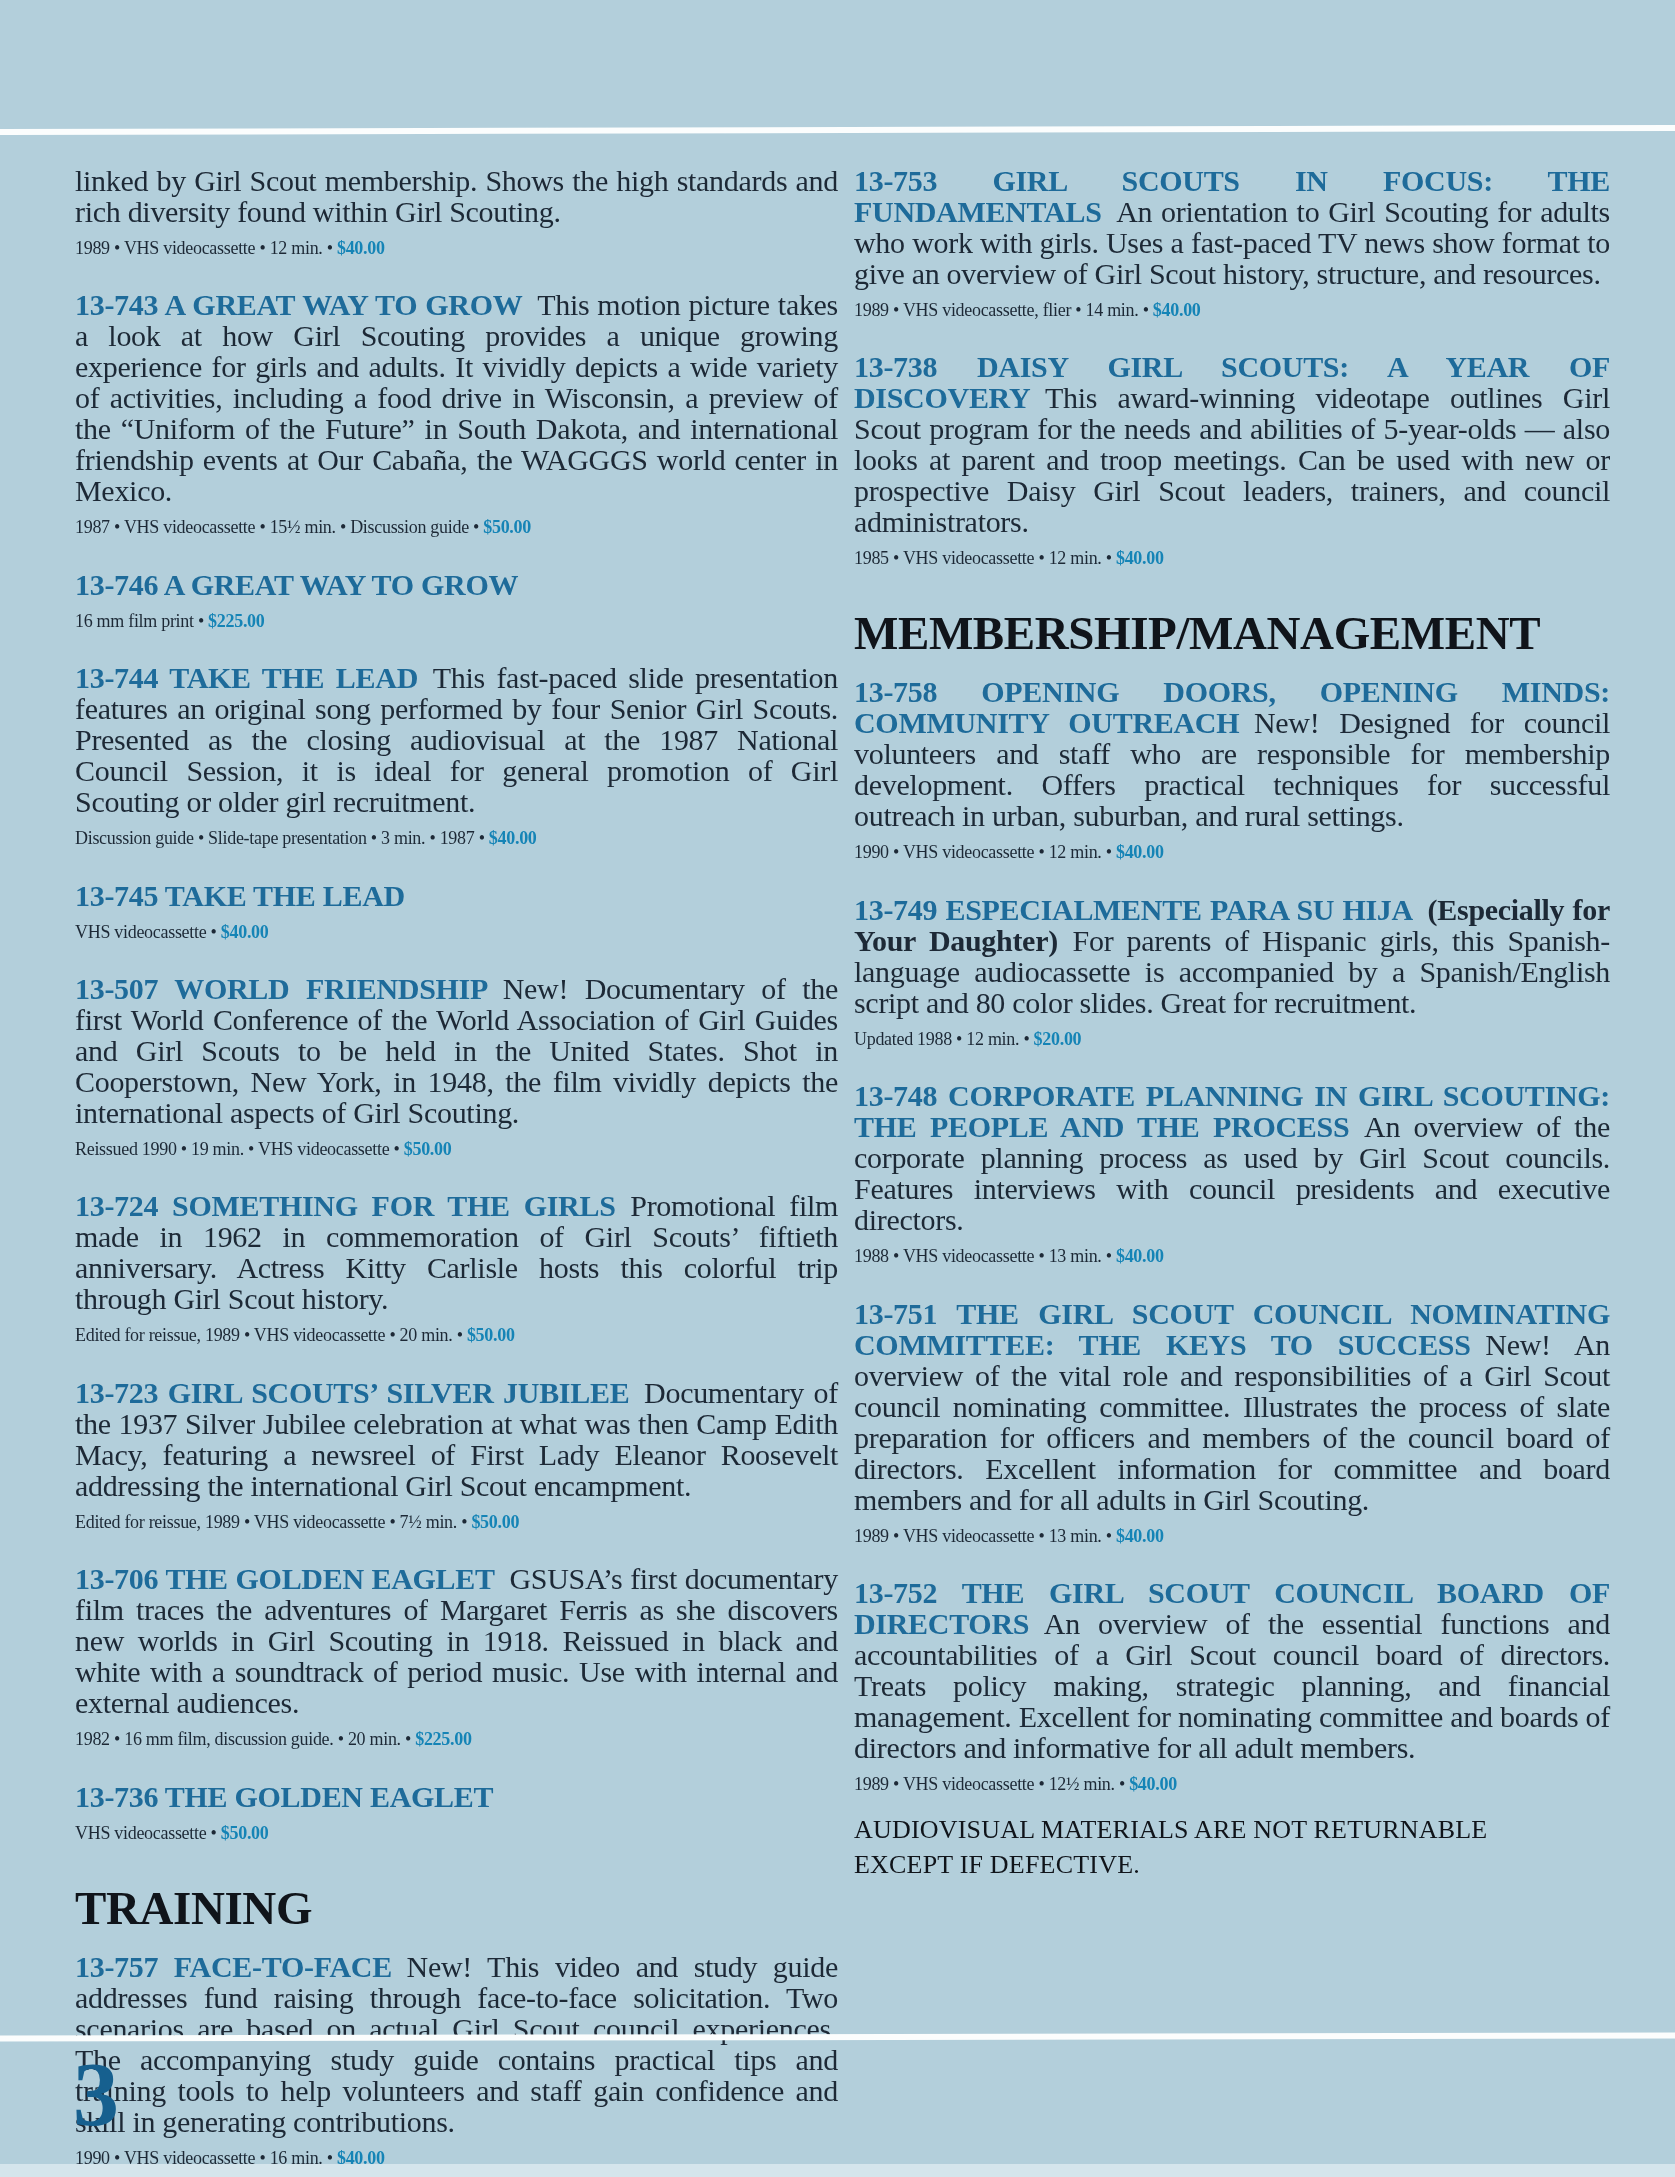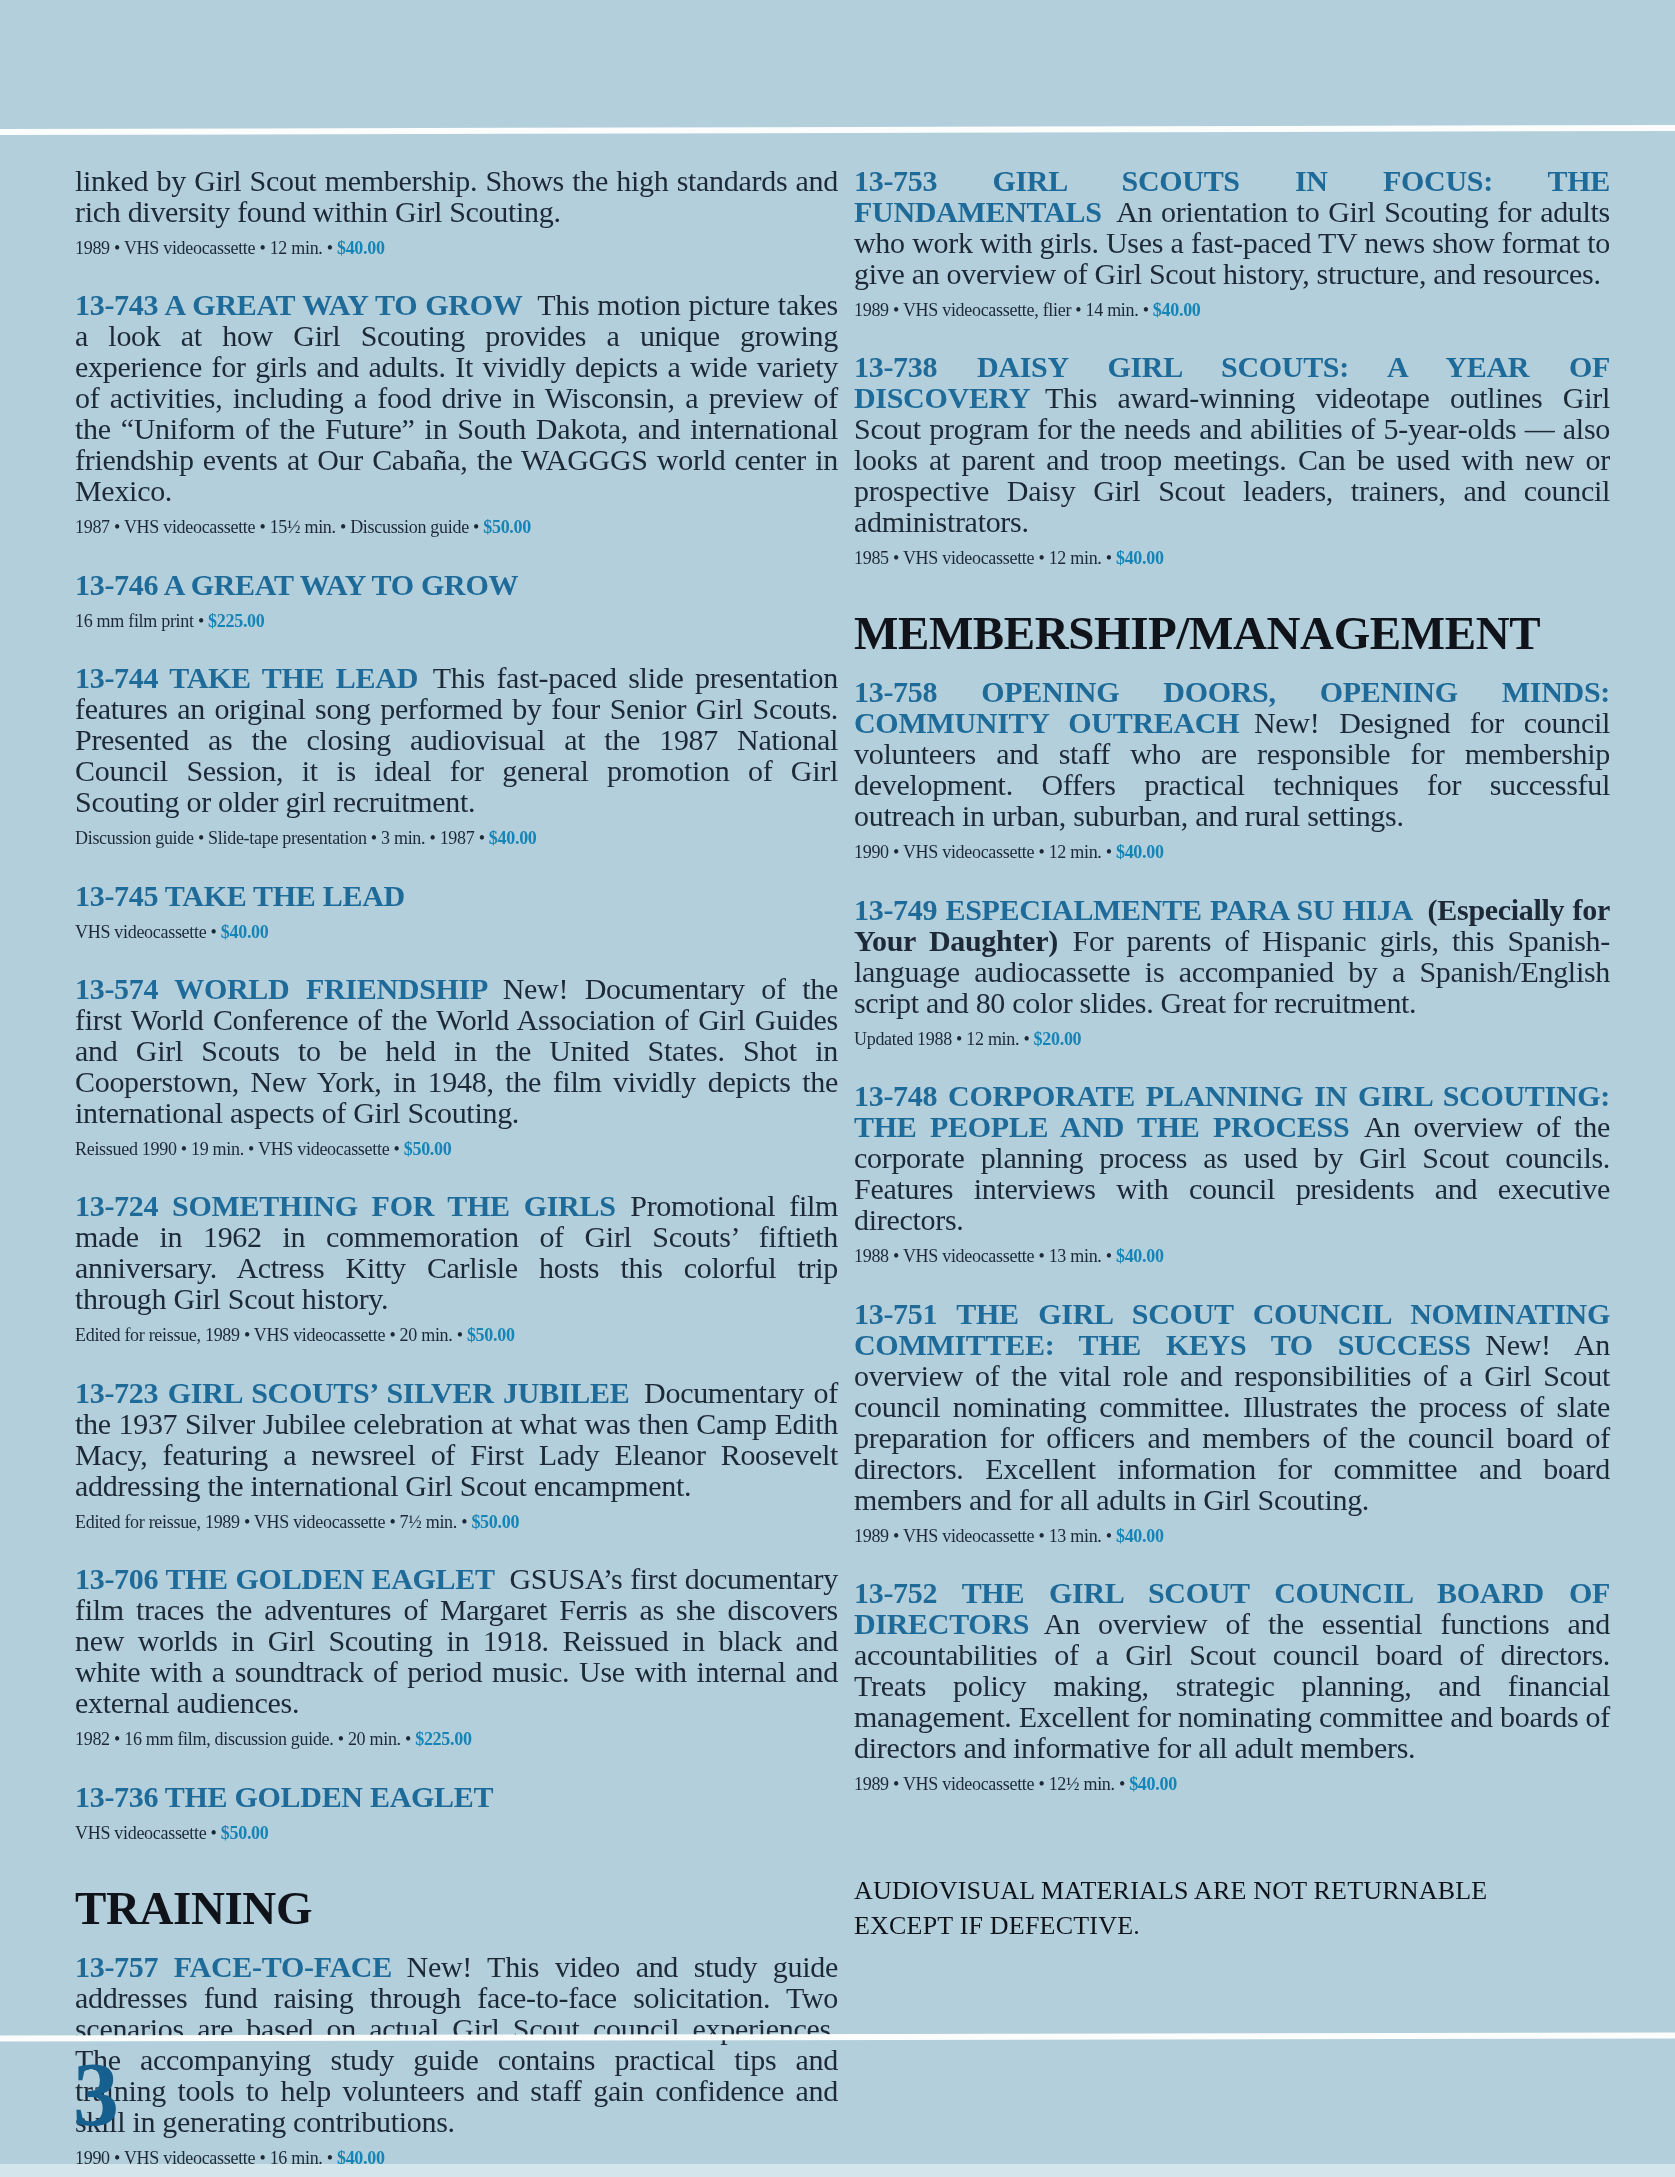--- a/index.html
+++ b/index.html
@@ -52,21 +52,21 @@
     font-size: 47px;
     line-height: 51px;
     font-weight: bold;
     color: var(--heading, #10141a);
     letter-spacing: -0.4px;
     margin: 34px 0 17px 0;
   }
   .footer-note {
     position: absolute;
     left: 854px;
-    top: 1873px;
+    top: 1812px;
     width: 780px;
     font-size: 26px;
     line-height: 35px;
     color: var(--heading, #10141a);
     letter-spacing: 0.2px;
   }
   .page-number {
     position: absolute;
     left: 73px;
     top: 2048px;
@@ -98,21 +98,21 @@
       </div>
       <div class="item">
         <p class="body just"><span class="title">13-744 TAKE THE LEAD</span><span> This fast-paced slide presentation features an original song performed by four Senior Girl Scouts. Presented as the closing audiovisual at the 1987 National Council Session, it is ideal for general promotion of Girl Scouting or older girl recruitment.</span></p>
         <p class="meta">Discussion guide • Slide-tape presentation • 3 min. • 1987 • <span class="price">$40.00</span></p>
       </div>
       <div class="item">
         <p class="body"><span class="title">13-745 TAKE THE LEAD</span></p>
         <p class="meta">VHS videocassette • <span class="price">$40.00</span></p>
       </div>
       <div class="item">
-        <p class="body just"><span class="title">13-574 WORLD FRIENDSHIP</span><span> New! Documentary of the first World Conference of the World Association of Girl Guides and Girl Scouts to be held in the United States. Shot in Cooperstown, New York, in 1948, the film vividly depicts the international aspects of Girl Scouting.</span></p>
+        <p class="body just"><span class="title">13-507 WORLD FRIENDSHIP</span><span> New! Documentary of the first World Conference of the World Association of Girl Guides and Girl Scouts to be held in the United States. Shot in Cooperstown, New York, in 1948, the film vividly depicts the international aspects of Girl Scouting.</span></p>
         <p class="meta">Reissued 1990 • 19 min. • VHS videocassette • <span class="price">$50.00</span></p>
       </div>
       <div class="item">
         <p class="body just"><span class="title">13-724 SOMETHING FOR THE GIRLS</span><span> Promotional film made in 1962 in commemoration of Girl Scouts’ fiftieth anniversary. Actress Kitty Carlisle hosts this colorful trip through Girl Scout history.</span></p>
         <p class="meta">Edited for reissue, 1989 • VHS videocassette • 20 min. • <span class="price">$50.00</span></p>
       </div>
       <div class="item">
         <p class="body just"><span class="title">13-723 GIRL SCOUTS’ SILVER JUBILEE</span><span> Documentary of the 1937 Silver Jubilee celebration at what was then Camp Edith Macy, featuring a newsreel of First Lady Eleanor Roosevelt addressing the international Girl Scout encampment.</span></p>
         <p class="meta">Edited for reissue, 1989 • VHS videocassette • 7½ min. • <span class="price">$50.00</span></p>
       </div>

